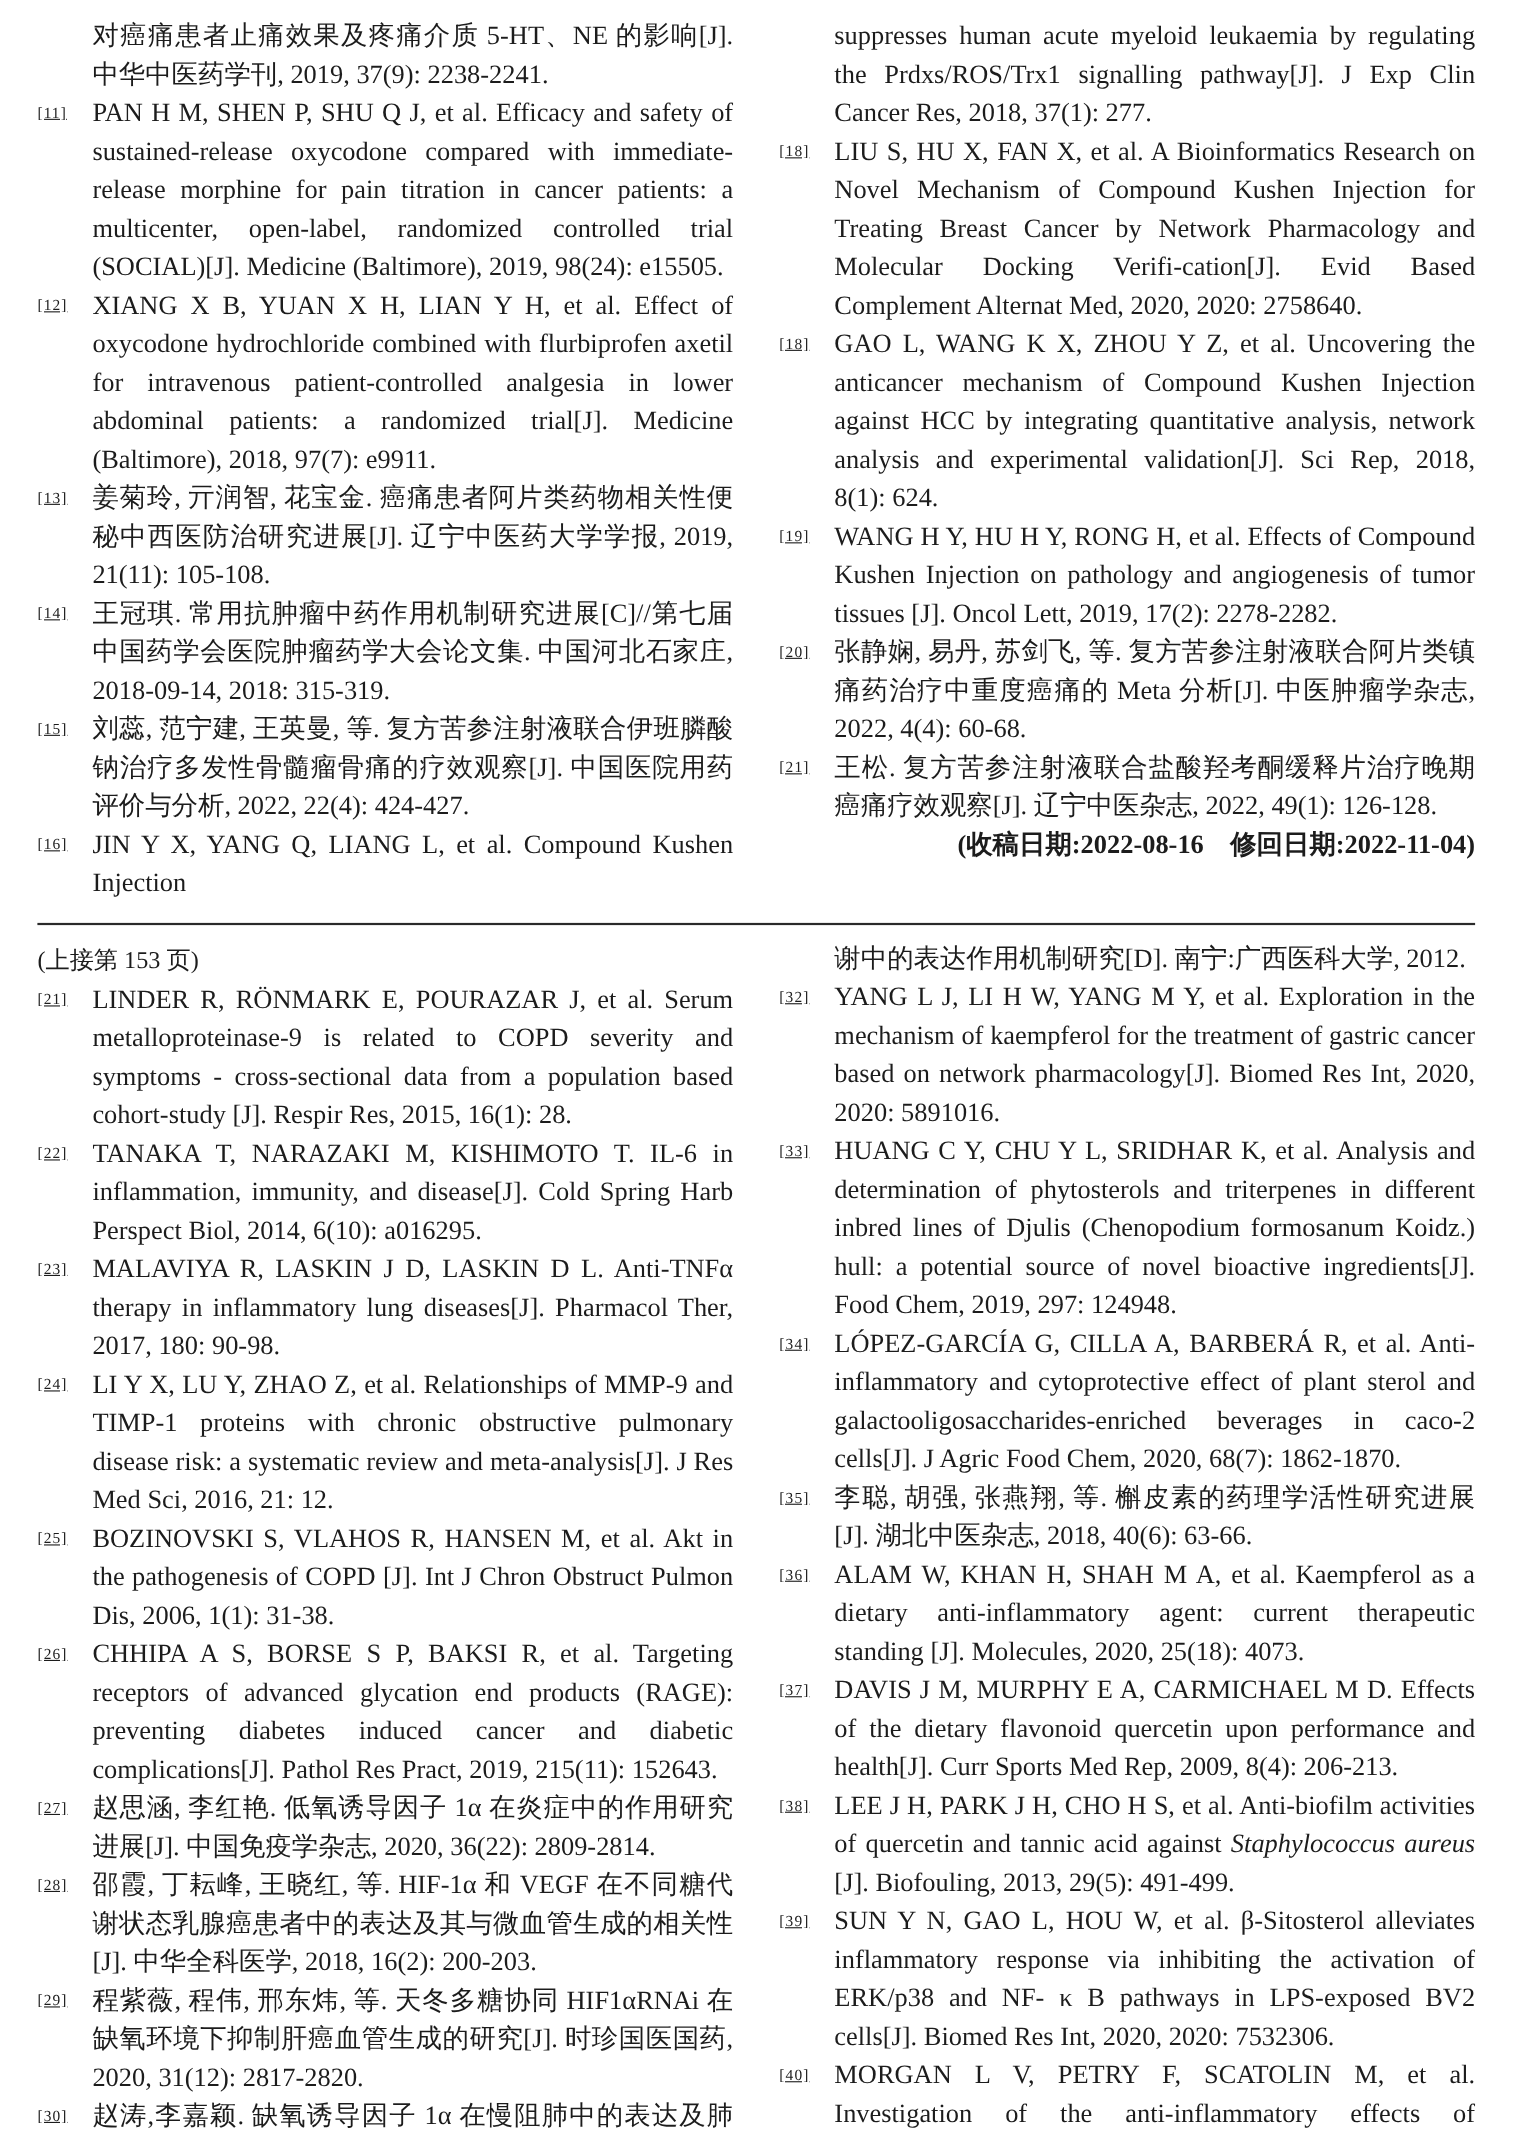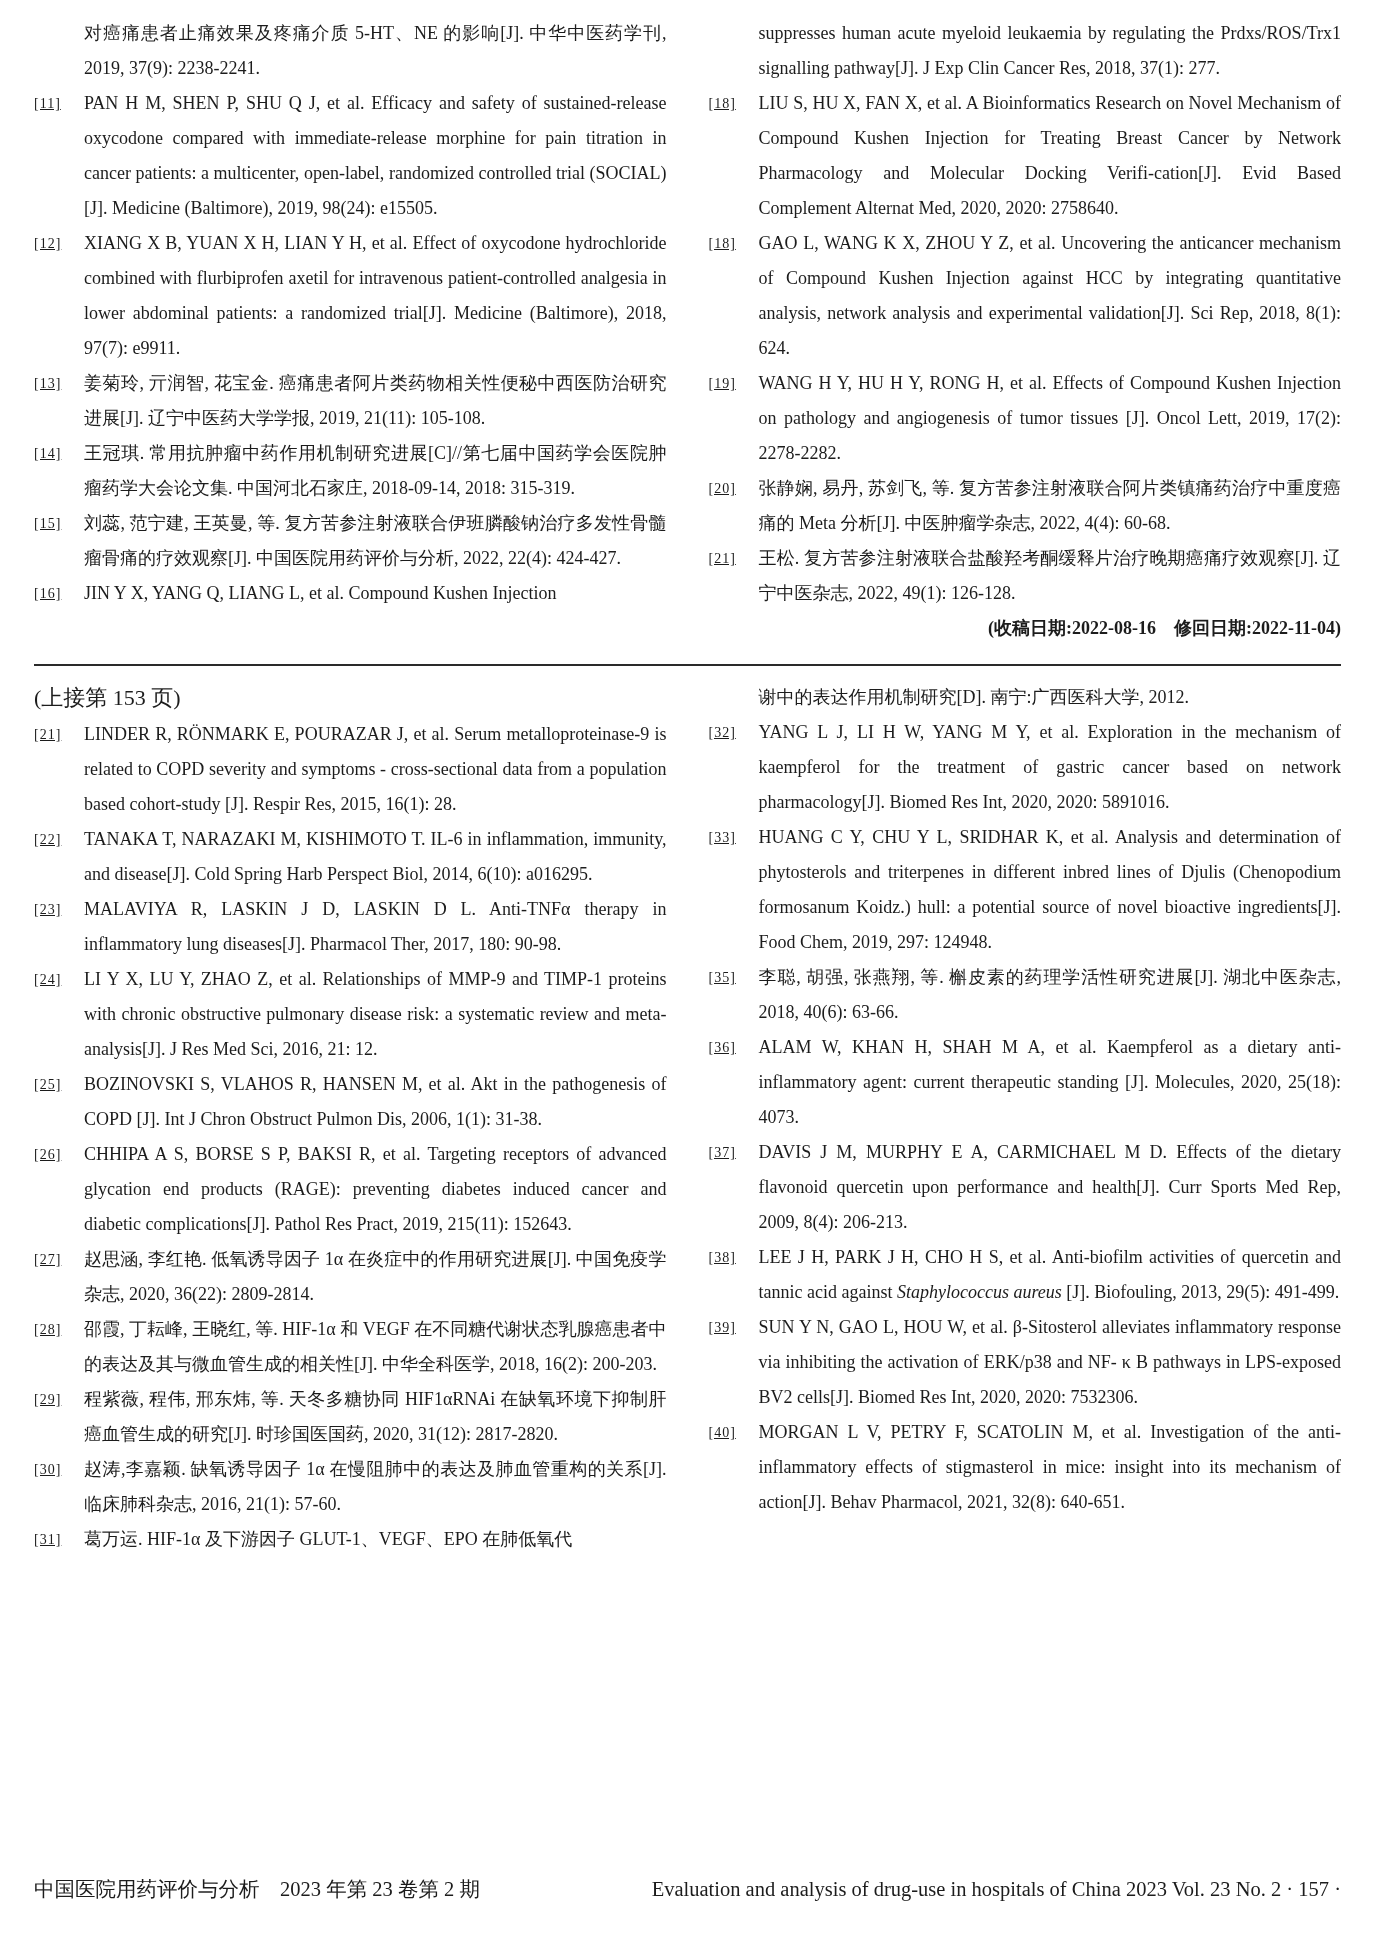--- a/index.html
+++ b/index.html
@@ -31,21 +31,21 @@
     width: 50px;
     font-size: 14px;
     line-height: 35px;
     letter-spacing: 1px;
     white-space: nowrap;
     text-decoration: underline;
   }
   .ref-text {
     flex: 1 1 auto;
     min-width: 0;
-    font-size: 18px;
+    font-size: 24px;
     line-height: 35px;
     text-align: justify;
     text-justify: inter-word;
   }
   .ref-item.align-right .ref-text {
     text-align: right;
     font-weight: bold;
   }
   .it { font-style: italic; }
   .divider {
@@ -200,20 +200,24 @@
         </div>
         <div class="ref-item">
           <span class="ref-num">[32]</span>
           <div class="ref-text">YANG L J, LI H W, YANG M Y, et al. Exploration in the mechanism of kaempferol for the treatment of gastric cancer based on network pharmacology[J]. Biomed Res Int, 2020, 2020: 5891016.</div>
         </div>
         <div class="ref-item">
           <span class="ref-num">[33]</span>
           <div class="ref-text">HUANG C Y, CHU Y L, SRIDHAR K, et al. Analysis and determination of phytosterols and triterpenes in different inbred lines of Djulis (Chenopodium formosanum Koidz.) hull: a potential source of novel bioactive ingredients[J]. Food Chem, 2019, 297: 124948.</div>
         </div>
         <div class="ref-item">
+          <span class="ref-num">[34]</span>
+          <div class="ref-text">LÓPEZ-GARCÍA G, CILLA A, BARBERÁ R, et al. Anti-inflammatory and cytoprotective effect of plant sterol and galactooligosaccharides-enriched beverages in caco-2 cells[J]. J Agric Food Chem, 2020, 68(7): 1862-1870.</div>
+        </div>
+        <div class="ref-item">
           <span class="ref-num">[35]</span>
           <div class="ref-text">李聪, 胡强, 张燕翔, 等. 槲皮素的药理学活性研究进展[J]. 湖北中医杂志, 2018, 40(6): 63-66.</div>
         </div>
         <div class="ref-item">
           <span class="ref-num">[36]</span>
           <div class="ref-text">ALAM W, KHAN H, SHAH M A, et al. Kaempferol as a dietary anti-inflammatory agent: current therapeutic standing [J]. Molecules, 2020, 25(18): 4073.</div>
         </div>
         <div class="ref-item">
           <span class="ref-num">[37]</span>
           <div class="ref-text">DAVIS J M, MURPHY E A, CARMICHAEL M D. Effects of the dietary flavonoid quercetin upon performance and health[J]. Curr Sports Med Rep, 2009, 8(4): 206-213.</div>

